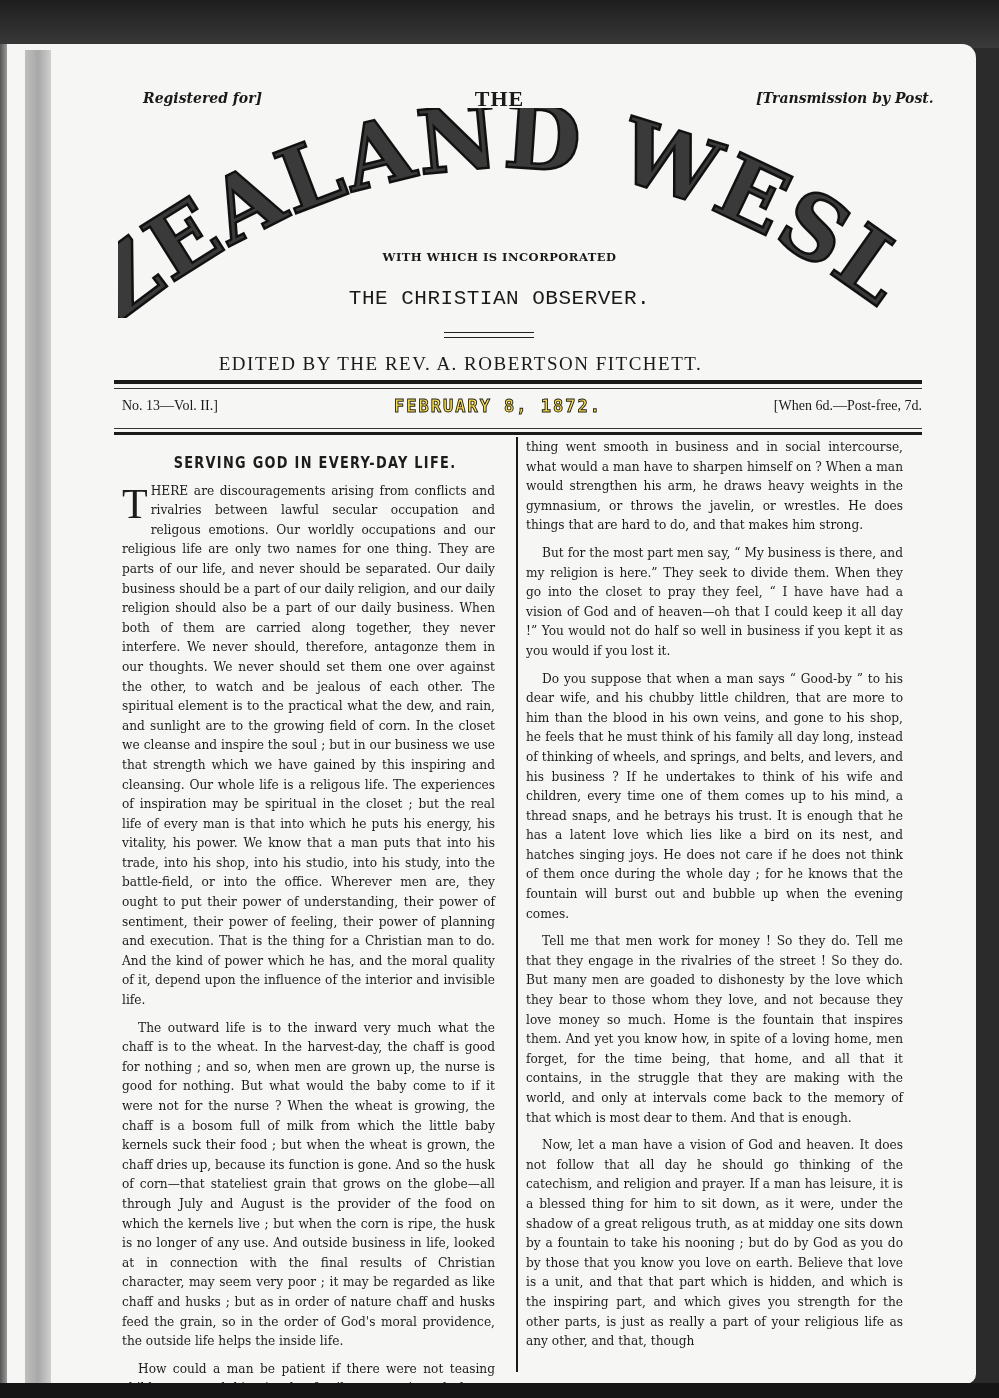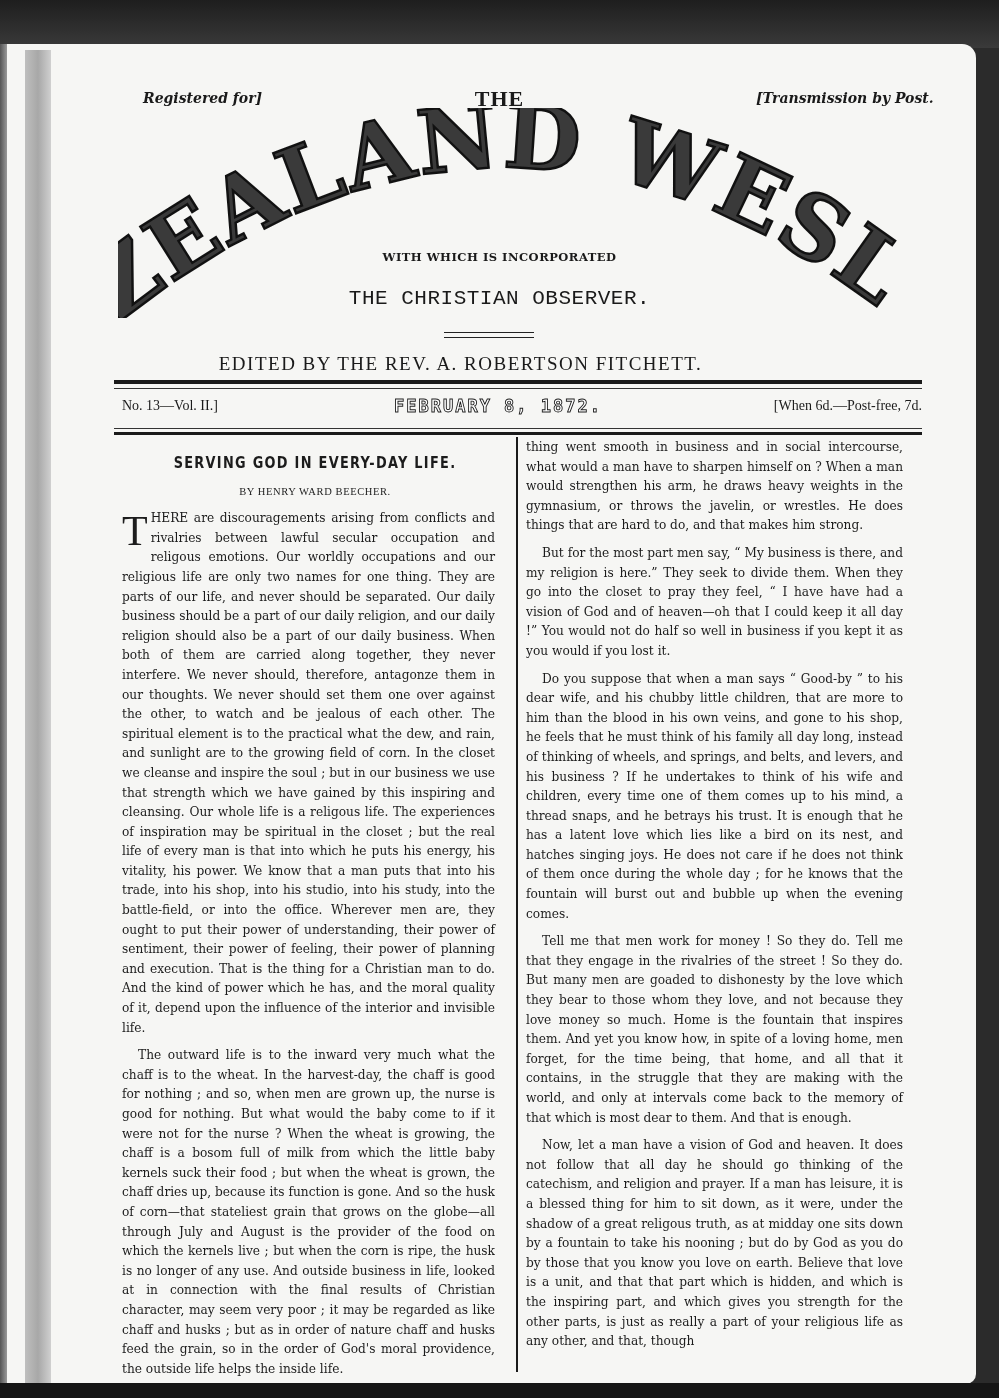--- a/index.html
+++ b/index.html
@@ -83,21 +83,21 @@
     position: absolute; left: 114px; width: 808px; height: 1px; background: #333;
   }
   .issue-row {
     position: absolute; left: 122px; width: 800px; top: 396px; height: 22px;
     font-family: "Liberation Serif", serif;
   }
   .issue-left { position: absolute; left: 0; top: 2px; font-size: 14px; }
   .issue-date {
     position: absolute; left: 272px; top: 0; font-size: 17px; letter-spacing: 2px;
     font-family: "DejaVu Sans Mono", monospace; font-weight: bold;
-    color: #ffffff; -webkit-text-stroke: 0.9px #1a1a1a;
+    color: #fde047; -webkit-text-stroke: 0.9px #1a1a1a;
   }
   .issue-right { position: absolute; right: 0; top: 2px; font-size: 14px; }
 
   .col-divider {
     position: absolute; left: 516px; top: 437px; width: 2px; height: 935px;
     background: #1a1a1a;
   }
 
   .col {
     position: absolute; top: 442px;
@@ -165,21 +165,20 @@
   <span class="issue-right">[When 6d.—Post-free, 7d.</span>
 </div>
 
 <div class="rule-thin" style="top:428px;"></div>
 <div class="rule-thick" style="top:432px; height:3px;"></div>
 
 <div class="col-divider"></div>
 
 <div class="col col-left">
   <div class="article-title">SERVING GOD IN EVERY-DAY LIFE.</div>
-  <div class="byline">BY HENRY WARD BEECHER.</div>
   <p class="first-para"><span class="dropcap">T</span><span>HERE are discouragements arising from conflicts and rivalries between lawful secular occupation and religous emotions. Our worldly occupations and our religious life are only two names for one thing. They are parts of our life, and never should be separated. Our daily business should be a part of our daily religion, and our daily religion should also be a part of our daily business. When both of them are carried along together, they never interfere. We never should, therefore, antagonze them in our thoughts. We never should set them one over against the other, to watch and be jealous of each other. The spiritual element is to the practical what the dew, and rain, and sunlight are to the growing field of corn. In the closet we cleanse and inspire the soul ; but in our business we use that strength which we have gained by this inspiring and cleansing. Our whole life is a religous life. The experiences of inspiration may be spiritual in the closet ; but the real life of every man is that into which he puts his energy, his vitality, his power. We know that a man puts that into his trade, into his shop, into his studio, into his study, into the battle-field, or into the office. Wherever men are, they ought to put their power of understanding, their power of sentiment, their power of feeling, their power of planning and execution. That is the thing for a Christian man to do. And the kind of power which he has, and the moral quality of it, depend upon the influence of the interior and invisible life.</span></p>
   <p>The outward life is to the inward very much what the chaff is to the wheat. In the harvest-day, the chaff is good for nothing ; and so, when men are grown up, the nurse is good for nothing. But what would the baby come to if it were not for the nurse ? When the wheat is growing, the chaff is a bosom full of milk from which the little baby kernels suck their food ; but when the wheat is grown, the chaff dries up, because its function is gone. And so the husk of corn—that stateliest grain that grows on the globe—all through July and August is the provider of the food on which the kernels live ; but when the corn is ripe, the husk is no longer of any use. And outside business in life, looked at in connection with the final results of Christian character, may seem very poor ; it may be regarded as like chaff and husks ; but as in order of nature chaff and husks feed the grain, so in the order of God's moral providence, the outside life helps the inside life.</p>
   <p>How could a man be patient if there were not teasing children around him in the family, or teasing clerks or customers in the store, or teasing neighbours in the street ? If every</p>
 </div>
 
 <div class="col col-right">
   <p class="noindent">thing went smooth in business and in social intercourse, what would a man have to sharpen himself on ? When a man would strengthen his arm, he draws heavy weights in the gymnasium, or throws the javelin, or wrestles. He does things that are hard to do, and that makes him strong.</p>
   <p>But for the most part men say, “ My business is there, and my religion is here.” They seek to divide them. When they go into the closet to pray they feel, “ I have have had a vision of God and of heaven—oh that I could keep it all day !” You would not do half so well in business if you kept it as you would if you lost it.</p>
   <p>Do you suppose that when a man says “ Good-by ” to his dear wife, and his chubby little children, that are more to him than the blood in his own veins, and gone to his shop, he feels that he must think of his family all day long, instead of thinking of wheels, and springs, and belts, and levers, and his business ? If he undertakes to think of his wife and children, every time one of them comes up to his mind, a thread snaps, and he betrays his trust. It is enough that he has a latent love which lies like a bird on its nest, and hatches singing joys. He does not care if he does not think of them once during the whole day ; for he knows that the fountain will burst out and bubble up when the evening comes.</p>
   <p>Tell me that men work for money ! So they do. Tell me that they engage in the rivalries of the street ! So they do. But many men are goaded to dishonesty by the love which they bear to those whom they love, and not because they love money so much. Home is the fountain that inspires them. And yet you know how, in spite of a loving home, men forget, for the time being, that home, and all that it contains, in the struggle that they are making with the world, and only at intervals come back to the memory of that which is most dear to them. And that is enough.</p>

